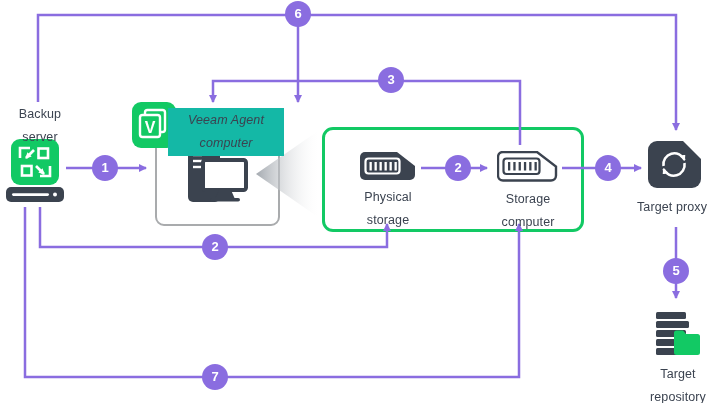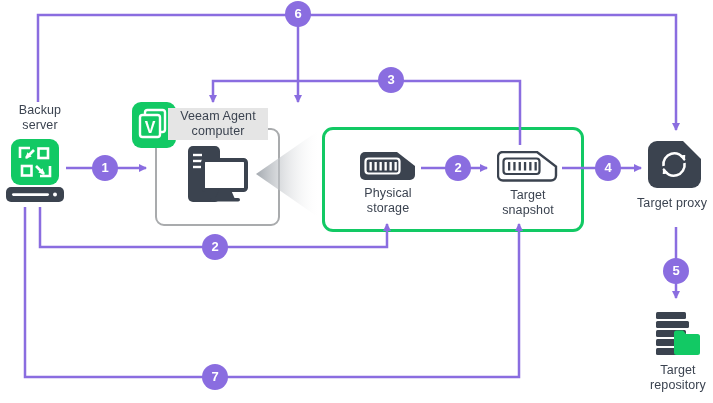--- a/index.html
+++ b/index.html
@@ -6,23 +6,23 @@
     --purple:#8a6de0; --green:#12c964; --slate:#3b434f;
     --graybrd:#a9abad; --text:#3b4350;
   }
   html,body{margin:0;padding:0;background:#fff;}
   #canvas{position:relative;width:713px;height:403px;background:#fff;overflow:hidden;
           font-family:"Liberation Sans",sans-serif;}
   .box{position:absolute;z-index:1;background:#fff;}
   .agent-box{left:155px;top:128px;width:121px;height:94px;border:2px solid var(--graybrd);border-radius:9px;}
   .storage-box{left:322px;top:127px;width:256px;height:99px;border:3px solid var(--green);border-radius:11px;}
   .icon{position:absolute;z-index:4;}
-  .lbl{position:absolute;z-index:6;font-size:12.5px;line-height:15px;color:var(--text);
+  .lbl{position:absolute;z-index:6;font-size:12.5px;line-height:23px;color:var(--text);
        text-align:center;letter-spacing:.1px;}
-  .lbl.bgwhite{background:#e5e5e5;padding:1px 0;}
+  .lbl.bgwhite{background:#14b8a6;padding:1px 8px;font-style:italic;}
   svg.overlay{position:absolute;left:0;top:0;z-index:5;pointer-events:none;}
   .cline{stroke:var(--purple);stroke-width:2.5;fill:none;}
   .badge{position:absolute;z-index:7;width:26px;height:26px;border-radius:50%;
          background:var(--purple);color:#fff;font-weight:bold;font-size:13px;
          line-height:26px;text-align:center;}
 </style>
 </head>
 <body>
 
 <div id="canvas">
@@ -134,21 +134,21 @@
       <rect x="2" y="20" width="30" height="7" rx="1.5"></rect>
       <rect x="2" y="29" width="27" height="7" rx="1.5"></rect>
       <rect x="2" y="38" width="23" height="7" rx="1.5"></rect>
     </g>
     <path d="M20 23 q0,-2.5 2.5,-2.5 h6.5 l3,3.5 h11.5 q2.5,0 2.5,2.5 v16 q0,2.5 -2.5,2.5 h-21 q-2.5,0 -2.5,-2.5 Z" fill="#12c964"></path>
   </svg>
 
   <div class="lbl" style="left:8px;top:103px;width:64px">Backup server</div>
   <div class="lbl bgwhite" style="left:168px;top:108px;width:100px">Veeam Agent computer</div>
   <div class="lbl" style="left:356px;top:186px;width:64px">Physical storage</div>
-  <div class="lbl" style="left:496px;top:188px;width:64px">Target snapshot</div>
+  <div class="lbl" style="left:496px;top:188px;width:64px">Storage computer</div>
   <div class="lbl" style="left:637px;top:196px;width:70px">Target proxy</div>
   <div class="lbl" style="left:638px;top:363px;width:80px">Target repository</div>
 
   <div class="badge" style="left:92px;top:155px">1</div>
   <div class="badge" style="left:445px;top:155px">2</div>
   <div class="badge" style="left:202px;top:234px">2</div>
   <div class="badge" style="left:378px;top:67px">3</div>
   <div class="badge" style="left:595px;top:155px">4</div>
   <div class="badge" style="left:663px;top:258px">5</div>
   <div class="badge" style="left:285px;top:1px">6</div>

